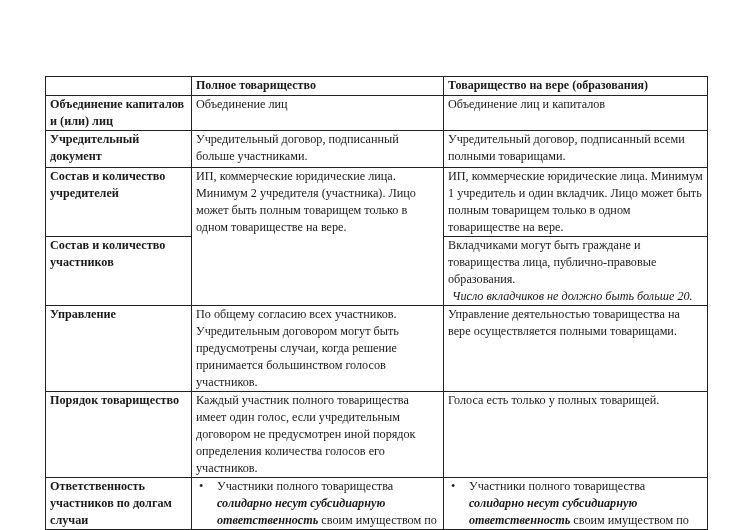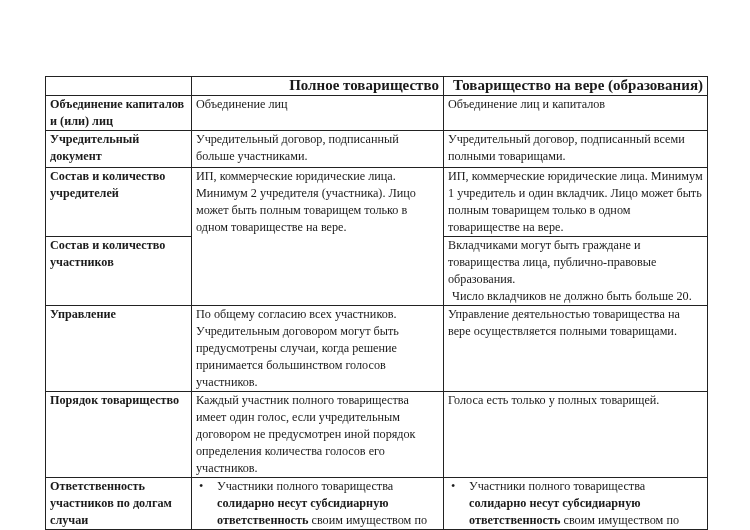--- a/index.html
+++ b/index.html
@@ -1,27 +1,27 @@
 <!DOCTYPE html>
 <html><head>
 <meta charset="utf-8">
 <style>
   html, body { margin:0; padding:0; background:#ffffff; }
   body { width:750px; height:530px; position:relative; overflow:hidden;
          font-family:"Liberation Serif","DejaVu Serif",serif; color:#1a1a1a; }
   table.cmp { position:absolute; left:45px; top:76px; width:662px;
               border-collapse:collapse; table-layout:fixed; font-size:12.2px; line-height:17px; }
   table.cmp td, table.cmp th { border:1.5px solid #222; vertical-align:top; padding:0 4px; text-align:left; }
-  table.cmp th { font-weight:bold; text-align:right; height:18px; font-size:15px; }
+  table.cmp th { font-weight:bold; text-align:left; height:18px; font-size:12px; }
   td.lbl { font-weight:bold;margin-left:24px; }
   col.c0 { width:146px; } col.c1 { width:252px; } col.c2 { width:264px; }
   .bul { display:flex; }
   .bul .dot { width:18px; flex:none; padding-left:3px; }
-  .bi { font-weight:bold; }
-  .ind { padding-left:4px; }
+  .bi { font-weight:bold; font-style:italic; }
+  .ind { padding-left:4px;font-style:italic; }
 </style>
 </head>
 <body>
 
 <table class="cmp">
   <colgroup>
       <col class="c0">
       <col class="c1">
       <col class="c2">
     </colgroup>

